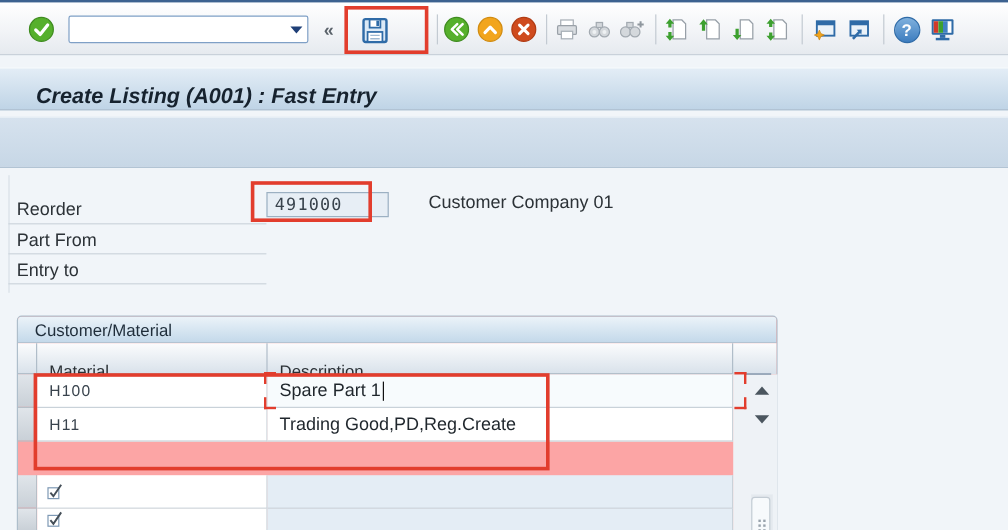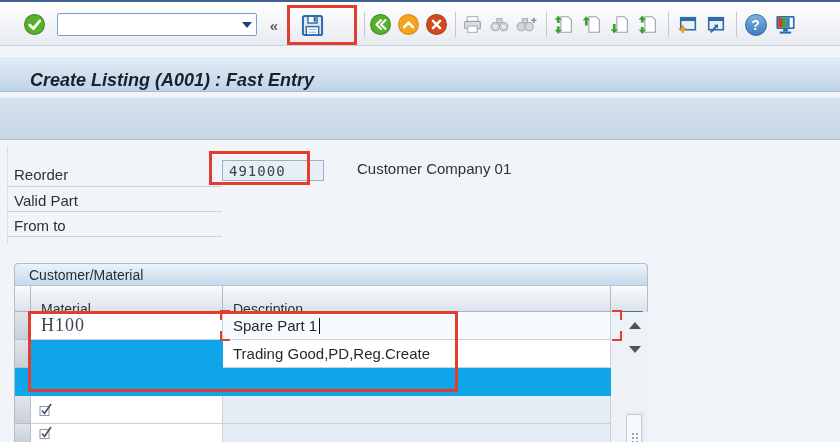--- a/index.html
+++ b/index.html
@@ -40,39 +40,39 @@
   .flabel{position:absolute;left:14px;font-size:15px;color:#2c3237;}
   .fline{position:absolute;left:7px;width:215px;height:1px;background:#ccd5dd;}
   .finput{position:absolute;left:222px;width:102px;height:21px;box-sizing:border-box;
           background:#e7eef5;border:1px solid #9cb0c2;
           font-family:"DejaVu Sans Mono",monospace;font-size:14px;letter-spacing:1px;
           color:#39434d;padding:0 0 0 6px;outline:none;}
   .fnote{position:absolute;left:357px;font-size:15px;color:#2c3237;}
 
   
   .groupbox{position:absolute;left:14px;top:263px;width:634px;height:179px;box-sizing:border-box;
-            border:1px solid #aebecb;border-radius:4px 4px 0 0;background:#0ea5e9;}
+            border:1px solid #aebecb;border-radius:4px 4px 0 0;background:#fca5a5;}
   .ghead{position:absolute;left:0;top:0;width:100%;height:22px;box-sizing:border-box;
          background:linear-gradient(#ebf3f9,#c4d9ea);border-bottom:1px solid #b3c3d1;
          border-radius:3px 3px 0 0;display:flex;align-items:center;}
   .ghead span{margin-left:14px;font-size:14px;color:#1f2d3a;}
   .colrow{position:absolute;left:0;top:22px;width:100%;height:26px;
           background:linear-gradient(#fbfcfd,#d8e1ea);}
   .colcell{position:absolute;top:0;height:26px;box-sizing:border-box;border-right:1px solid #b0bdc9;
            border-bottom:1px solid #a9b6c2;display:flex;align-items:center;font-size:14px;color:#2a3035;}
   .colcell span{margin-left:10px;margin-top:20px;}
   .row{position:absolute;height:28px;}
   .selcell{position:absolute;left:0;width:16px;height:28px;box-sizing:border-box;
            background:linear-gradient(#e0e5ea,#c9d0d7);border-right:1px solid #b7bfc7;
            border-bottom:1px solid #b7bfc7;}
   .matcell{position:absolute;left:16px;width:192px;height:28px;box-sizing:border-box;
            background:#ffffff;border-right:1px solid #c9d2d9;border-bottom:1px solid #c9d2d9;
            display:flex;align-items:center;}
-  .matcell span.txt{margin-left:10px;font-family:Liberation Serif, serif;
-                    font-size:18px;letter-spacing:1px;color:#39434d;}
+  .matcell span.txt{margin-left:10px;font-family:Liberation Sans, sans-serif;
+                    font-size:13px;letter-spacing:1px;color:#39434d;}
   .desccell{position:absolute;left:208px;width:388px;height:28px;box-sizing:border-box;
             background:#ffffff;border-right:1px solid #c9d2d9;border-bottom:1px solid #c9d2d9;
             display:flex;align-items:center;font-size:15px;color:#1f262c;}
   .desccell span.txt{margin-left:10px;white-space:nowrap;}
   .desccell.active{background:#f7fbfd;}
   .desccell.empty{background:#e4edf5;}
   .caret{display:inline-block;width:1px;height:16px;background:#111;margin-left:2px;vertical-align:-3px;}
 
   .scrollzone{position:absolute;left:596px;top:48px;width:37px;height:130px;background:#eef2f6;}
   .sb{position:absolute;left:15px;width:18px;display:flex;align-items:center;justify-content:center;}
@@ -255,23 +255,23 @@
   <div class="titlebar">
     <span>Create Listing (A001) : Fast Entry</span>
   </div>
 
   <div class="appbar"></div>
 
   <div class="vline"></div>
 
   <span class="flabel" style="top:166px;">Reorder</span>
   <div class="fline" style="top:186px;"></div>
-  <span class="flabel" style="top:192px;">Valid Part</span>
+  <span class="flabel" style="top:192px;">Part From</span>
   <div class="fline" style="top:211px;"></div>
-  <span class="flabel" style="top:217px;">From to</span>
+  <span class="flabel" style="top:217px;">Entry to</span>
   <div class="fline" style="top:236px;"></div>
 
   <input class="finput" style="top: 160px;" value="491000">
 
   <span class="fnote" style="top:148px;margin-top:12px;">Customer Company 01</span>
 
   <div class="redbox" style="left:209px;top:151px;width:101px;height:34px;"></div>
 
   <div class="groupbox">
     <div class="ghead">
@@ -305,20 +305,23 @@
         <span class="txt">H100</span>
       </div>
       <div class="desccell active">
         <span class="txt">Spare Part 1</span>
           <span class="caret"></span>
       </div>
     </div>
 
     <div class="row" style="left:0;top:76px;width:596px;">
       <div class="selcell"></div>
+      <div class="matcell">
+        <span class="txt">H11</span>
+      </div>
       <div class="desccell">
         <span class="txt">Trading Good,PD,Reg.Create</span>
       </div>
     </div>
 
 
     <div class="row" style="left:0;top:132px;width:596px;">
       <div class="selcell"></div>
       <div class="matcell">
         <svg class="rowcheck" width="14" height="14" viewBox="0 0 14 14" style="overflow:visible;">

